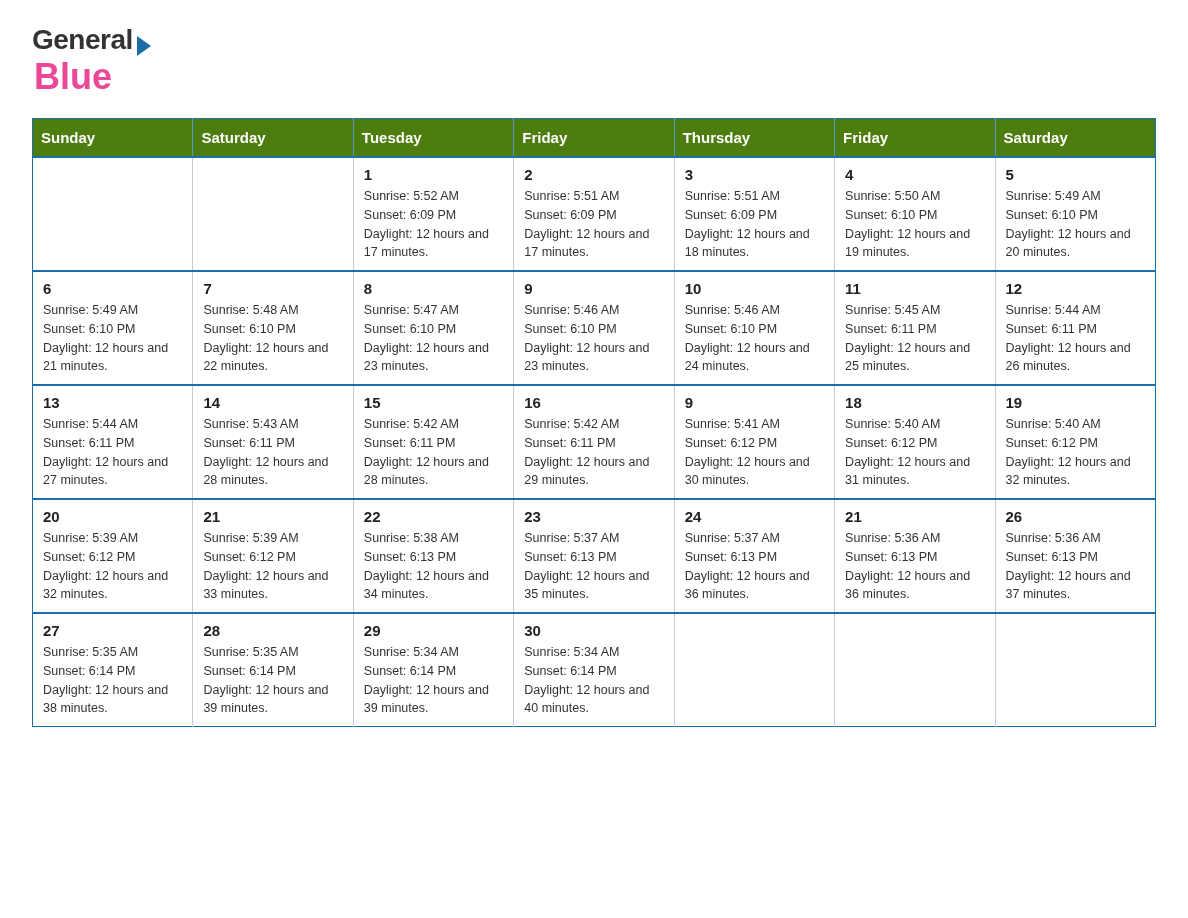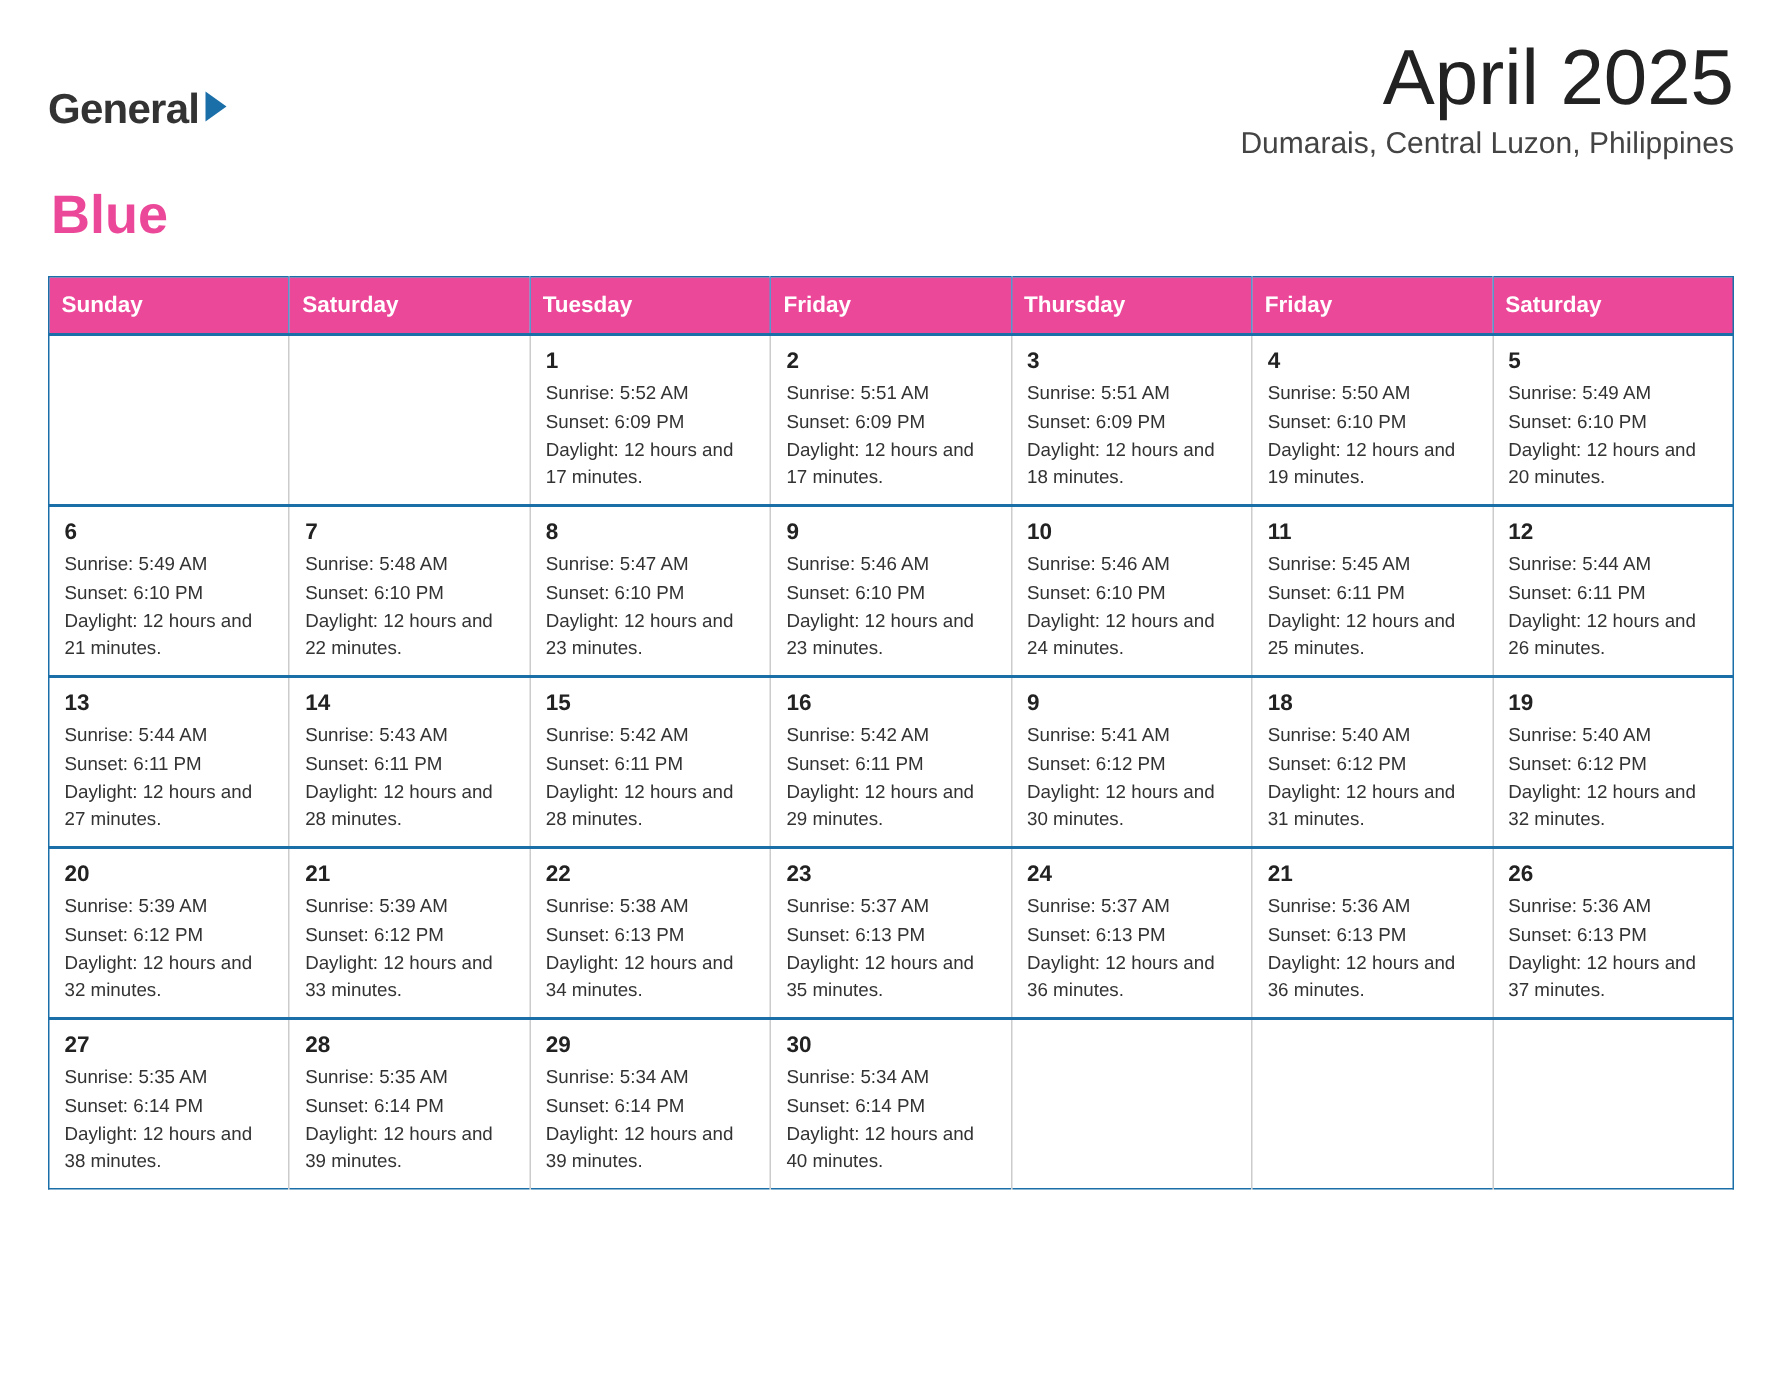--- a/index.html
+++ b/index.html
@@ -55,21 +55,21 @@
       font-size: 20px;
       color: #444;
       margin-top: 4px;
     }
     .calendar {
       width: 100%;
       border-collapse: collapse;
       border: 1px solid #1a6fa8;
     }
     .calendar thead tr th {
-      background-color: #ec4899;
+      background-color: #4d7c0f;
       color: #fff;
       font-size: 15px;
       font-weight: bold;
       padding: 10px 8px;
       text-align: left;
       border-right: 1px solid #5599cc;
     }
     .calendar thead tr th:last-child {
       border-right: none;
     }
@@ -98,41 +98,36 @@
     .day-info {
       font-size: 12.5px;
       color: #333;
       line-height: 1.5;
     }
     .empty-cell {
       background: #fff;
     }
     .logo-row {
       display: flex;
-      align-items: flex-start;
-      margin-top: 33px;
+      align-items: flex-end;
     }
   </style>
 </head>
 <body>
 
 <div class="header">
   <div class="logo">
     <div class="logo-row">
       <span class="logo-general">General</span>
       <div class="logo-arrow"></div>
     </div>
     <div class="logo-row">
       <span class="logo-blue">Blue</span>
     </div>
   </div>
-  <div class="title-section">
-    <div class="month-title">April 2025</div>
-    <div class="location">Dumarais, Central Luzon, Philippines</div>
-  </div>
 </div>
 
 <table class="calendar">
   <thead>
     <tr>
     <th>Sunday</th>
         <th>Saturday</th>
         <th>Tuesday</th>
         <th>Friday</th>
         <th>Thursday</th>

